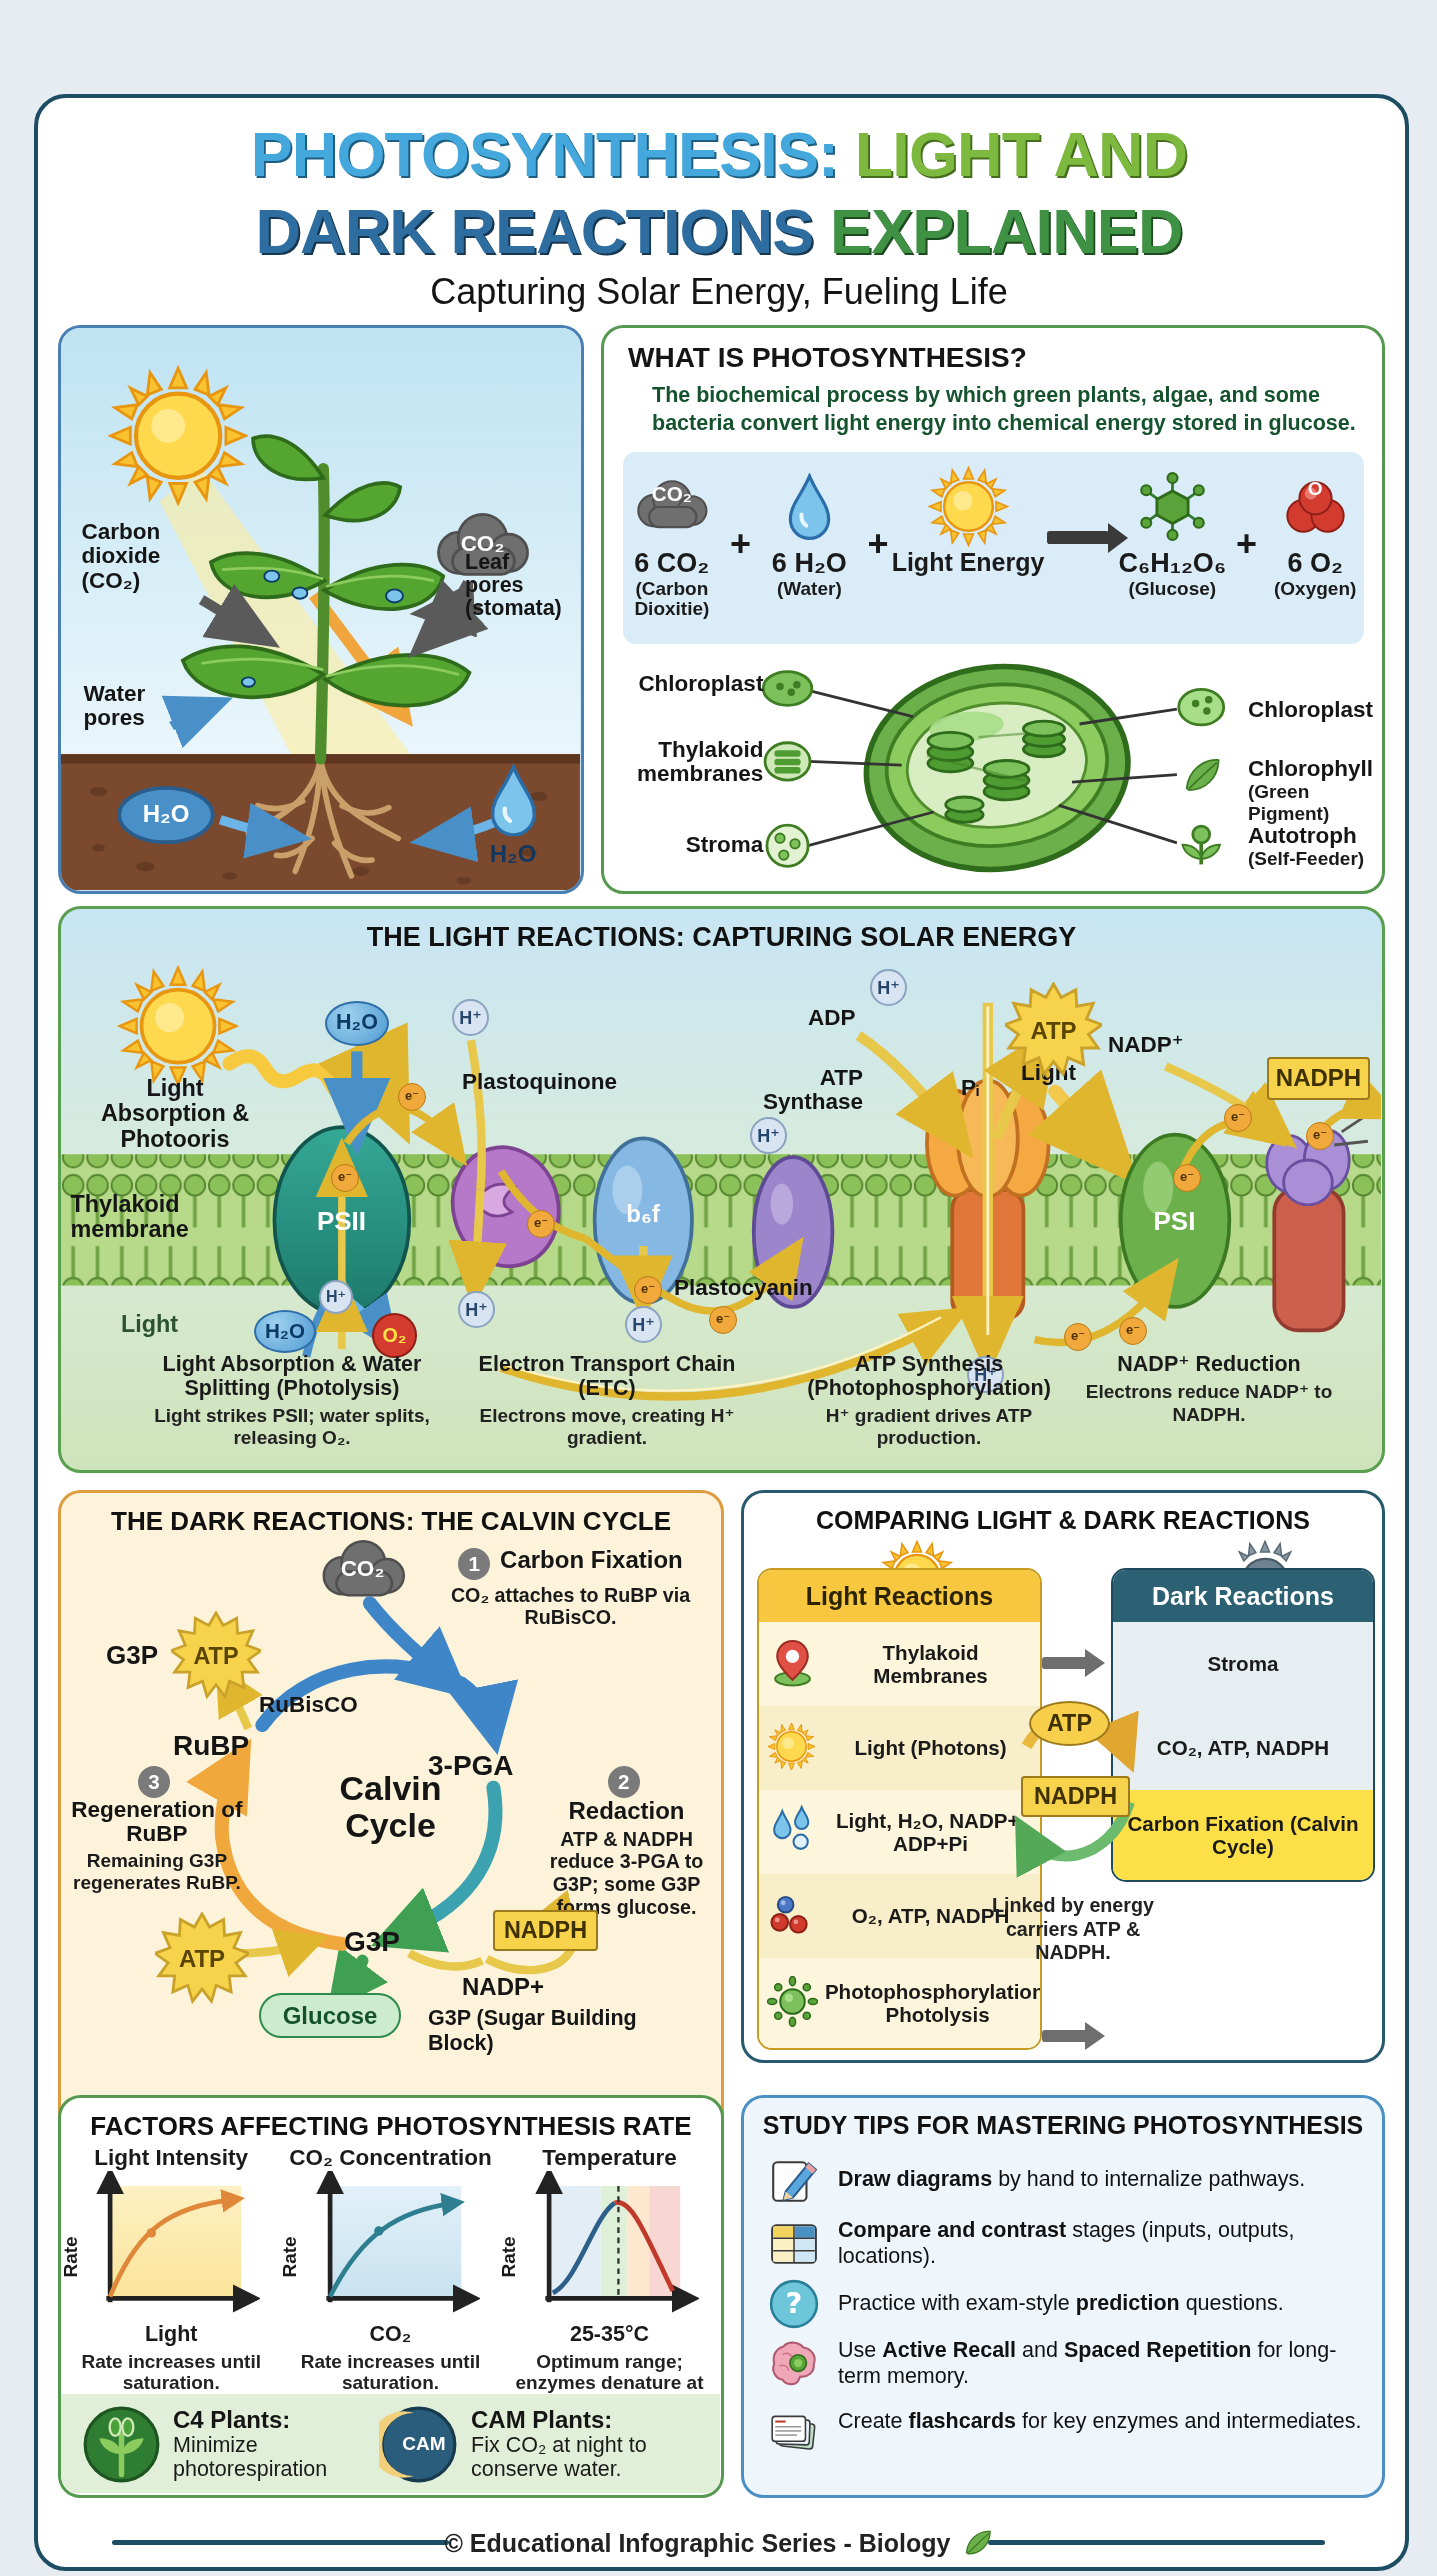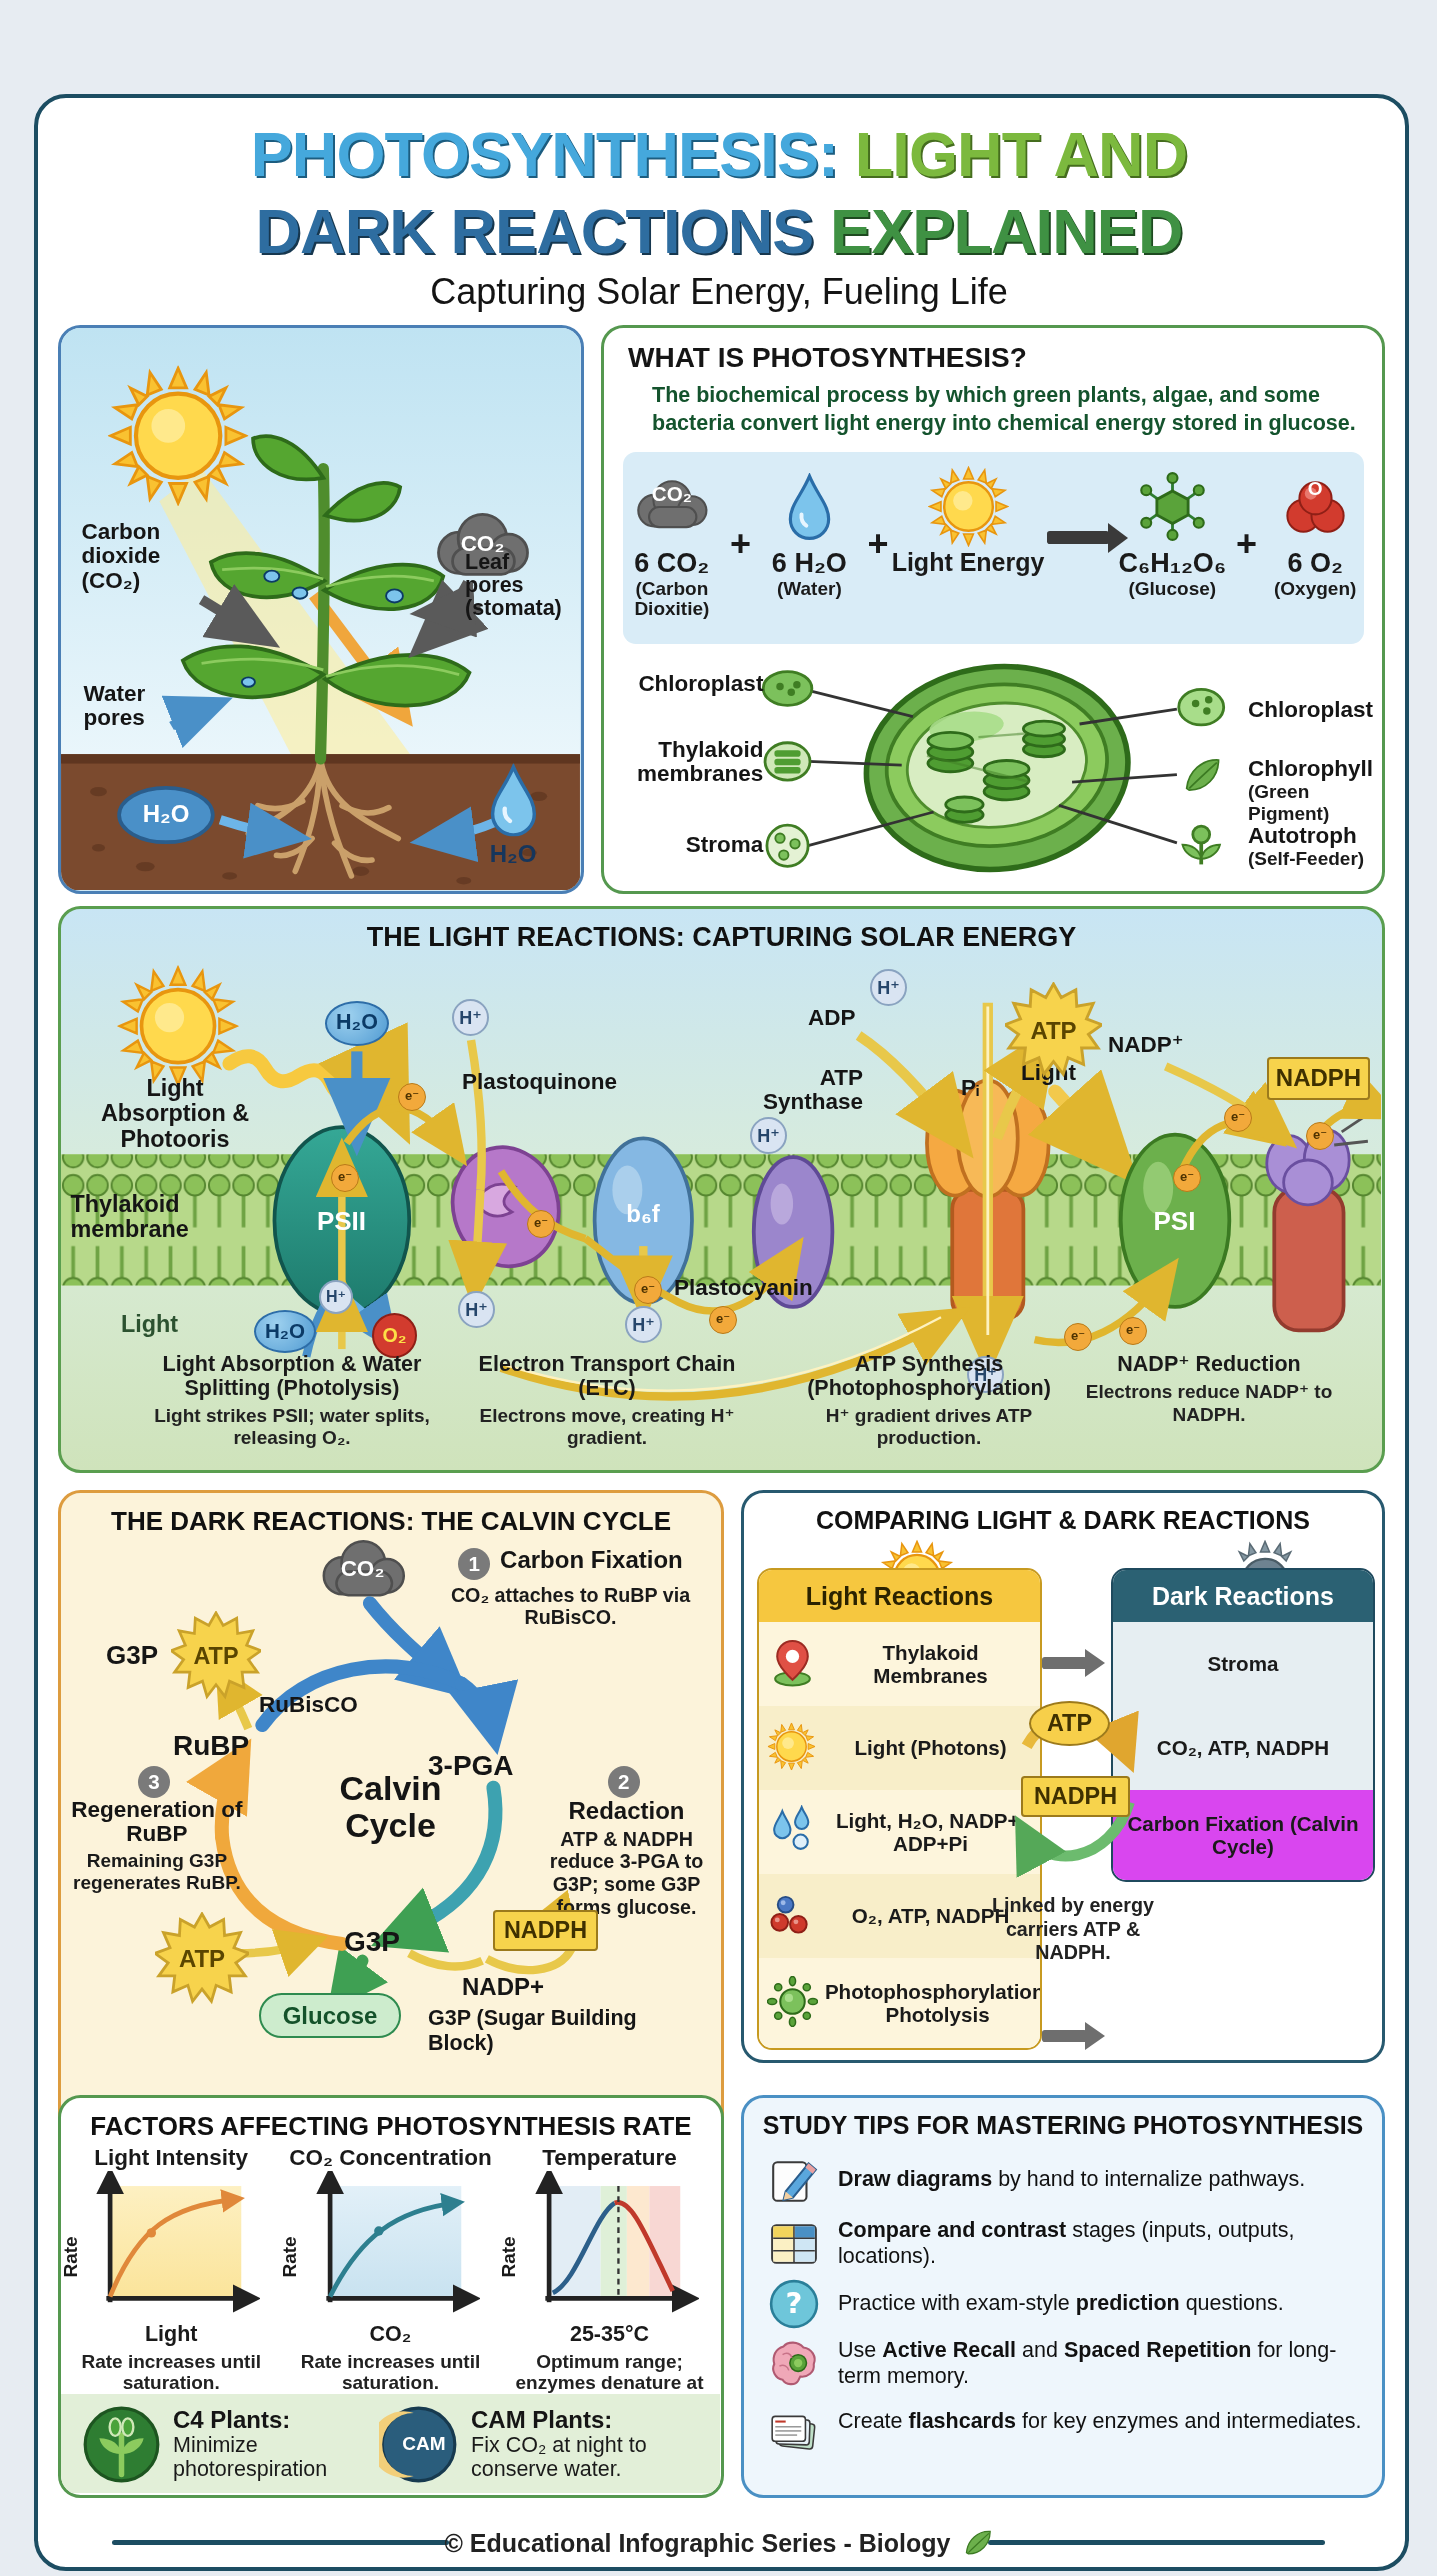--- a/index.html
+++ b/index.html
@@ -778,21 +778,21 @@
     </div>
 
     <div class="cmp-col" style="left:367px;top:75px;width:260px;border-color:#1f4a5e;">
       <div class="cmp-head" style="background:#2b6173;color:#fff;">Dark Reactions</div>
       <div class="cmp-row cmp-row-dark" style="background:#e6eef2;">
           <div class="tx">Stroma</div>
         </div>
       <div class="cmp-row cmp-row-dark" style="background:#e6eef2;">
           <div class="tx">CO₂, ATP, NADPH</div>
         </div>
-      <div class="cmp-row cmp-row-dark" style="background:#d946ef;height:90px;">
+      <div class="cmp-row cmp-row-dark" style="background:#fde047;height:90px;">
           <div class="tx">Carbon Fixation (Calvin Cycle)</div>
         </div>
     </div>
 
     <div class="gray-arrow" style="left:298px;top:170px;">
       <div class="bar" style="width:45px;"></div>
         <div class="tri" style="left:43px;"></div>
     </div>
     <div class="gray-arrow" style="left:298px;top:543px;">
       <div class="bar" style="width:45px;"></div>

